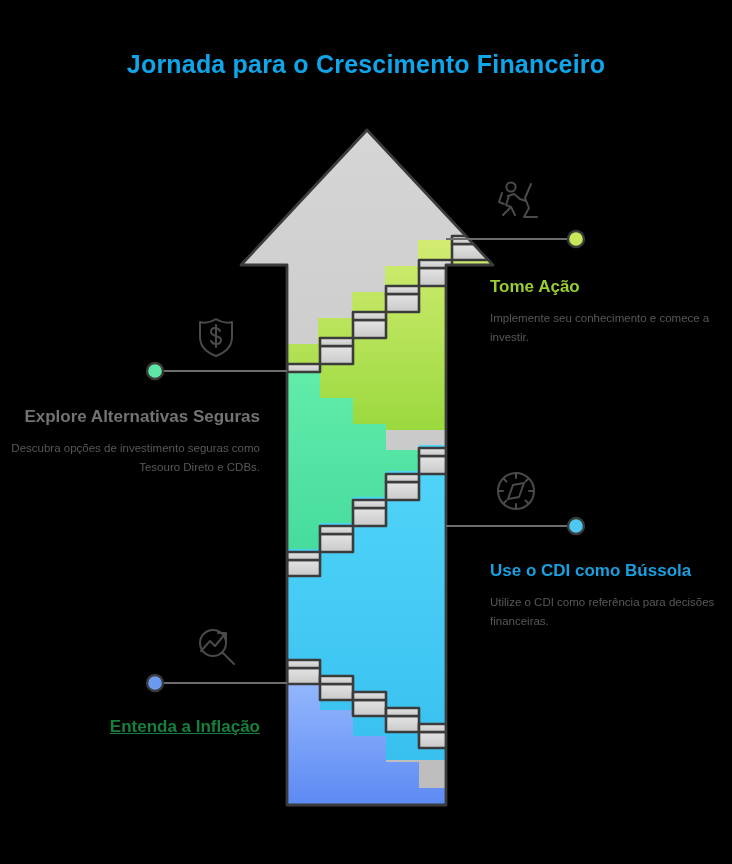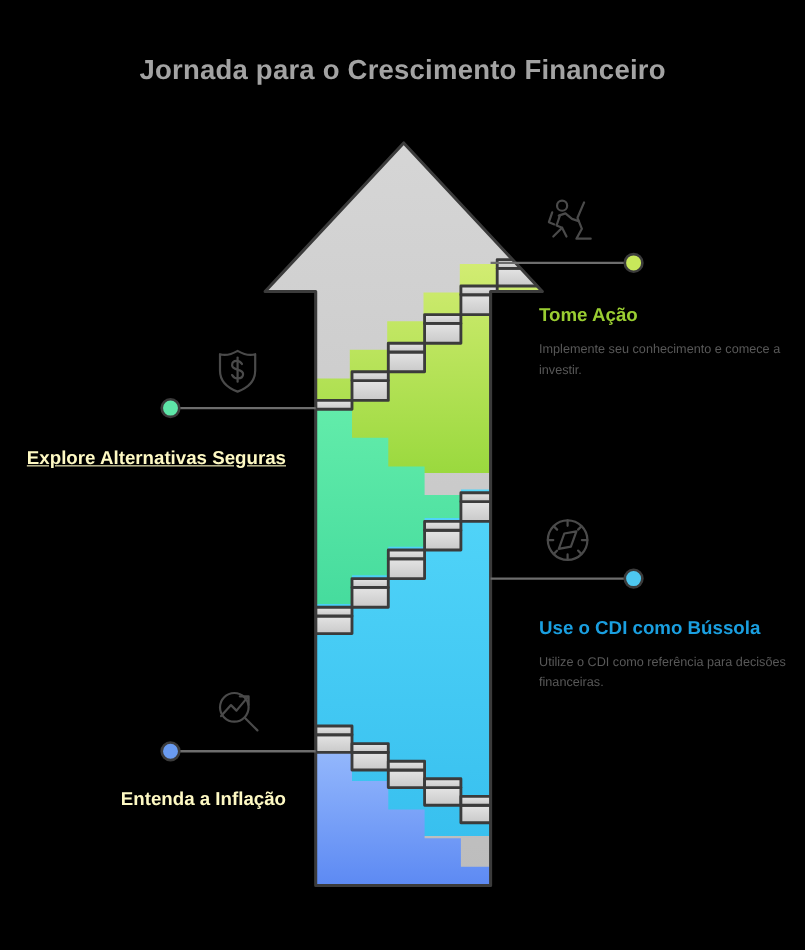--- a/index.html
+++ b/index.html
@@ -67,21 +67,21 @@
     height: 54px;
   }
   #icon-0 { left: 489px; top: 174px; }
   #icon-1 { left: 189px; top: 310px; }
   #icon-2 { left: 489px; top: 464px; }
   #icon-3 { left: 189px; top: 620px; }
 </style>
 </head>
 <body style="background: rgb(0, 0, 0);">
 
-<div id="page-title" style="color: #a3a3a3;">Jornada para o Crescimento Financeiro</div>
+<div id="page-title" style="color: #0ea5e9;">Jornada para o Crescimento Financeiro</div>
 
 <svg id="stage" viewBox="0 0 732 864" width="732" height="864" xmlns="http://www.w3.org/2000/svg">
   <defs>
     <linearGradient id="gradArrow" x1="0" y1="0" x2="0" y2="1">
       <stop offset="0%" stop-color="#d6d6d6"></stop>
       <stop offset="100%" stop-color="#bcbcbc"></stop>
     </linearGradient>
     <linearGradient id="gradGreenY" x1="0" y1="0" x2="0" y2="1">
       <stop offset="0%" stop-color="#d2ec72"></stop>
       <stop offset="100%" stop-color="#9ad93e"></stop>
@@ -221,23 +221,24 @@
     <path d="M29,13 L37,13 L37,21"></path>
   </svg>
 </div>
 
 <div class="step-block right" id="block-0">
   <div class="step-heading" style="color: rgb(154, 205, 50);">Tome Ação</div>
   <div class="step-desc">Implemente seu conhecimento e comece a investir.</div>
 </div>
 
 <div class="step-block left" id="block-1">
-  <div class="step-heading" style="color: #fef9c3; text-decoration: underline;">Explore Alternativas Seguras</div>
+  <div class="step-heading" style="color: #737373;">Explore Alternativas Seguras</div>
+  <div class="step-desc">Descubra opções de investimento seguras como Tesouro Direto e CDBs.</div>
 </div>
 
 <div class="step-block right" id="block-2">
   <div class="step-heading" style="color: rgb(26, 159, 224);">Use o CDI como Bússola</div>
   <div class="step-desc">Utilize o CDI como referência para decisões financeiras.</div>
 </div>
 
 <div class="step-block left" id="block-3">
-  <div class="step-heading" style="color: #fef9c3;">Entenda a Inflação</div>
+  <div class="step-heading" style="color: #15803d; text-decoration: underline;">Entenda a Inflação</div>
 </div>
 
 </body></html>

